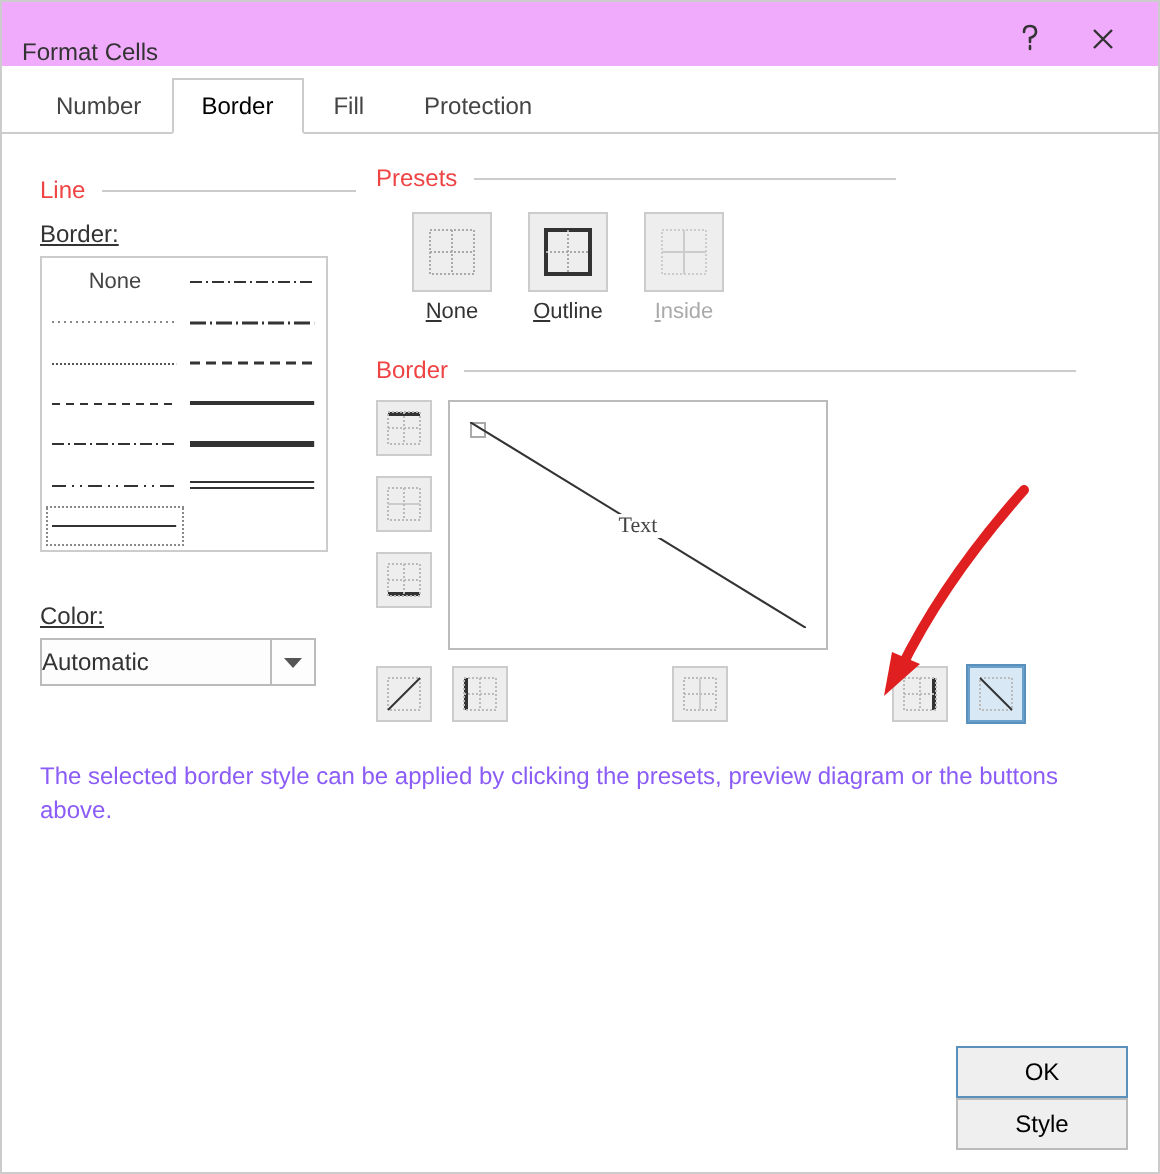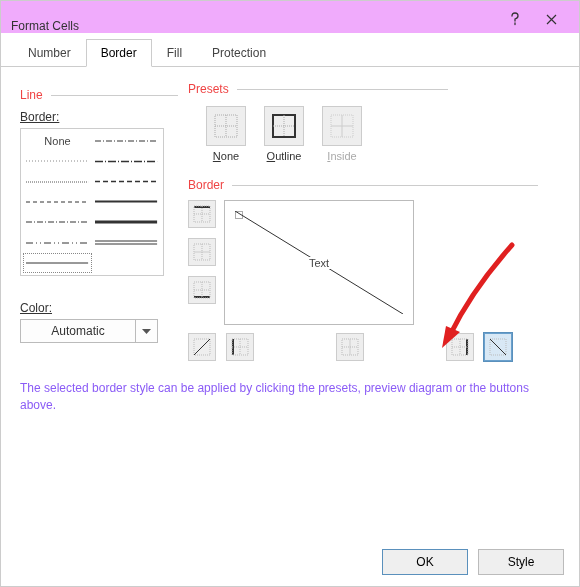--- a/index.html
+++ b/index.html
@@ -70,21 +70,21 @@
   .style-cell.none { font-size: 11px; color: #444; }
   .style-cell.sel { outline: 1px dotted #888; outline-offset: -1px; }
   .style-line { width: 90%; }
   .color-label { text-decoration: underline; margin-top: 25px; display: inline-block;}
   .color-combo {
     display: flex; align-items: center;
     border: 1px solid #bbb;
     width: 138px; height: 24px; margin-top: 4px;
     background: #fdfdfd;
   }
-  .color-combo .txt { flex: 1; text-align: center; font-size: 12px; }
+  .color-combo .txt { flex: 1; font-size: 12px; }
   .color-combo .dd {
     width: 22px; height: 100%; border-left: 1px solid #bbb;
     display: flex; align-items: center; justify-content: center;
   }
   .presets-panel {
     position: absolute; left: 188px; top: 82px; width: 260px;
   }
   .fieldset-label { font-size: 12px; color: #ef4444; }
   .fieldset-line {
     border: none; border-top: 1px solid #ccc; flex: 1; margin: 0 0 0 8px;
@@ -95,21 +95,21 @@
   .preset-btn {
     width: 40px; height: 40px; background: #eee; border: 1px solid #ccc;
     display: flex; align-items: center; justify-content: center;
   }
   .preset-caption { font-size: 11px; }
   .preset-caption.dis { color: #aaa; }
   .underline-first::first-letter { text-decoration: underline; }
   .border-panel {
     position: absolute; left: 188px; top: 178px; width: 350px;
   }
-  .border-layout { display: flex; margin-top: 8px; }
+  .border-layout { display: flex; margin-top: 8px; font-family: Liberation Serif, serif; }
   .side-col { display: flex; flex-direction: column; gap: 10px; margin-right: 8px; }
   .bbtn {
     width: 28px; height: 28px; background: #eee; border: 1px solid #ccc;
     display: flex; align-items: center; justify-content: center;
   }
   .bbtn.sel { background: #d8e8f5; border-color: #6aa0cc; outline: 1px solid #5a90bc; }
   .preview {
     width: 190px; height: 125px; border: 1px solid #bbb;
     position: relative; background: #fff;
   }
@@ -128,21 +128,21 @@
   }
   .bottom-row {
     display: flex; gap: 10px; margin-top: 8px; margin-left: 0;
   }
   .hint {
     position: absolute; left: 20px; top: 380px; right: 30px;
     font-size: 12px; color: #8b5cf6; line-height: 1.4;
   }
   .footer {
     position: absolute; bottom: 12px; right: 16px;
-    display: flex; gap: 10px;
+    display: flex; gap: 0; flex-direction: column;
   }
   .footer button {
     width: 86px; height: 26px;
     background: #efefef; border: 1px solid #bbb;
     font-size: 12px; font-family: inherit;
   }
   .footer button.primary { border-color: #5a90bc; }
   .arrow {
     position: absolute;
     left: 442px; top: 240px;

